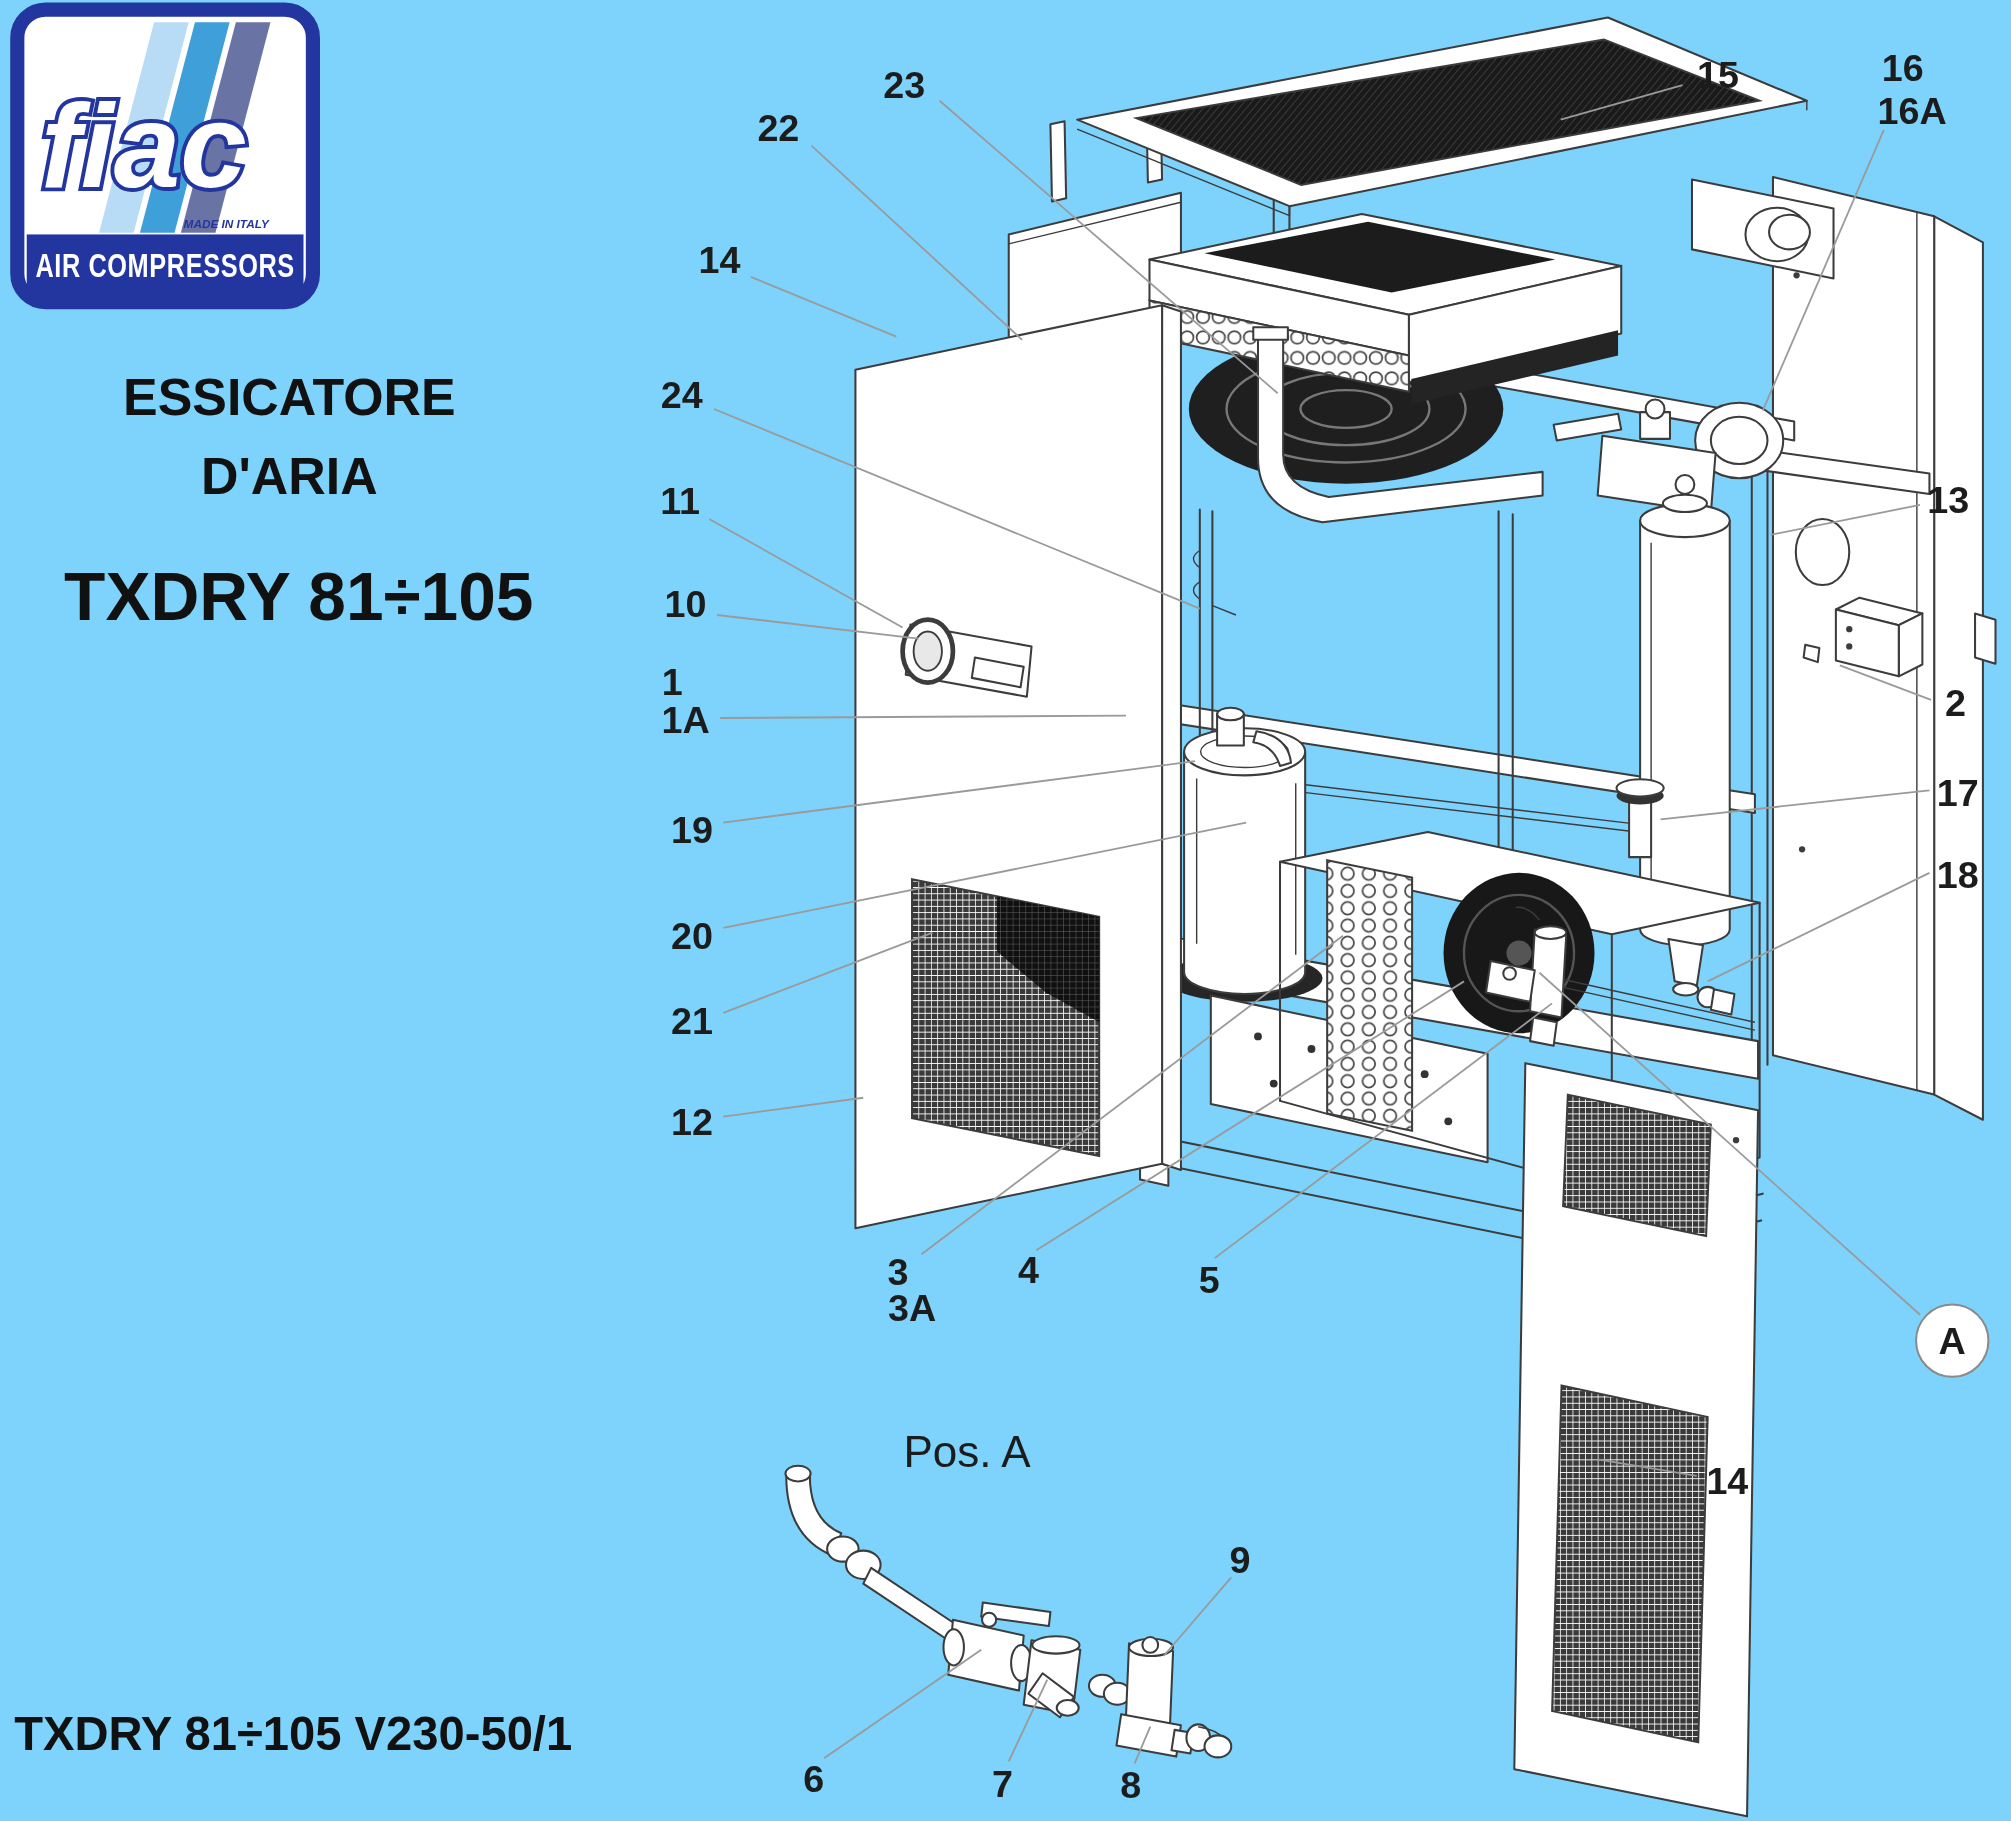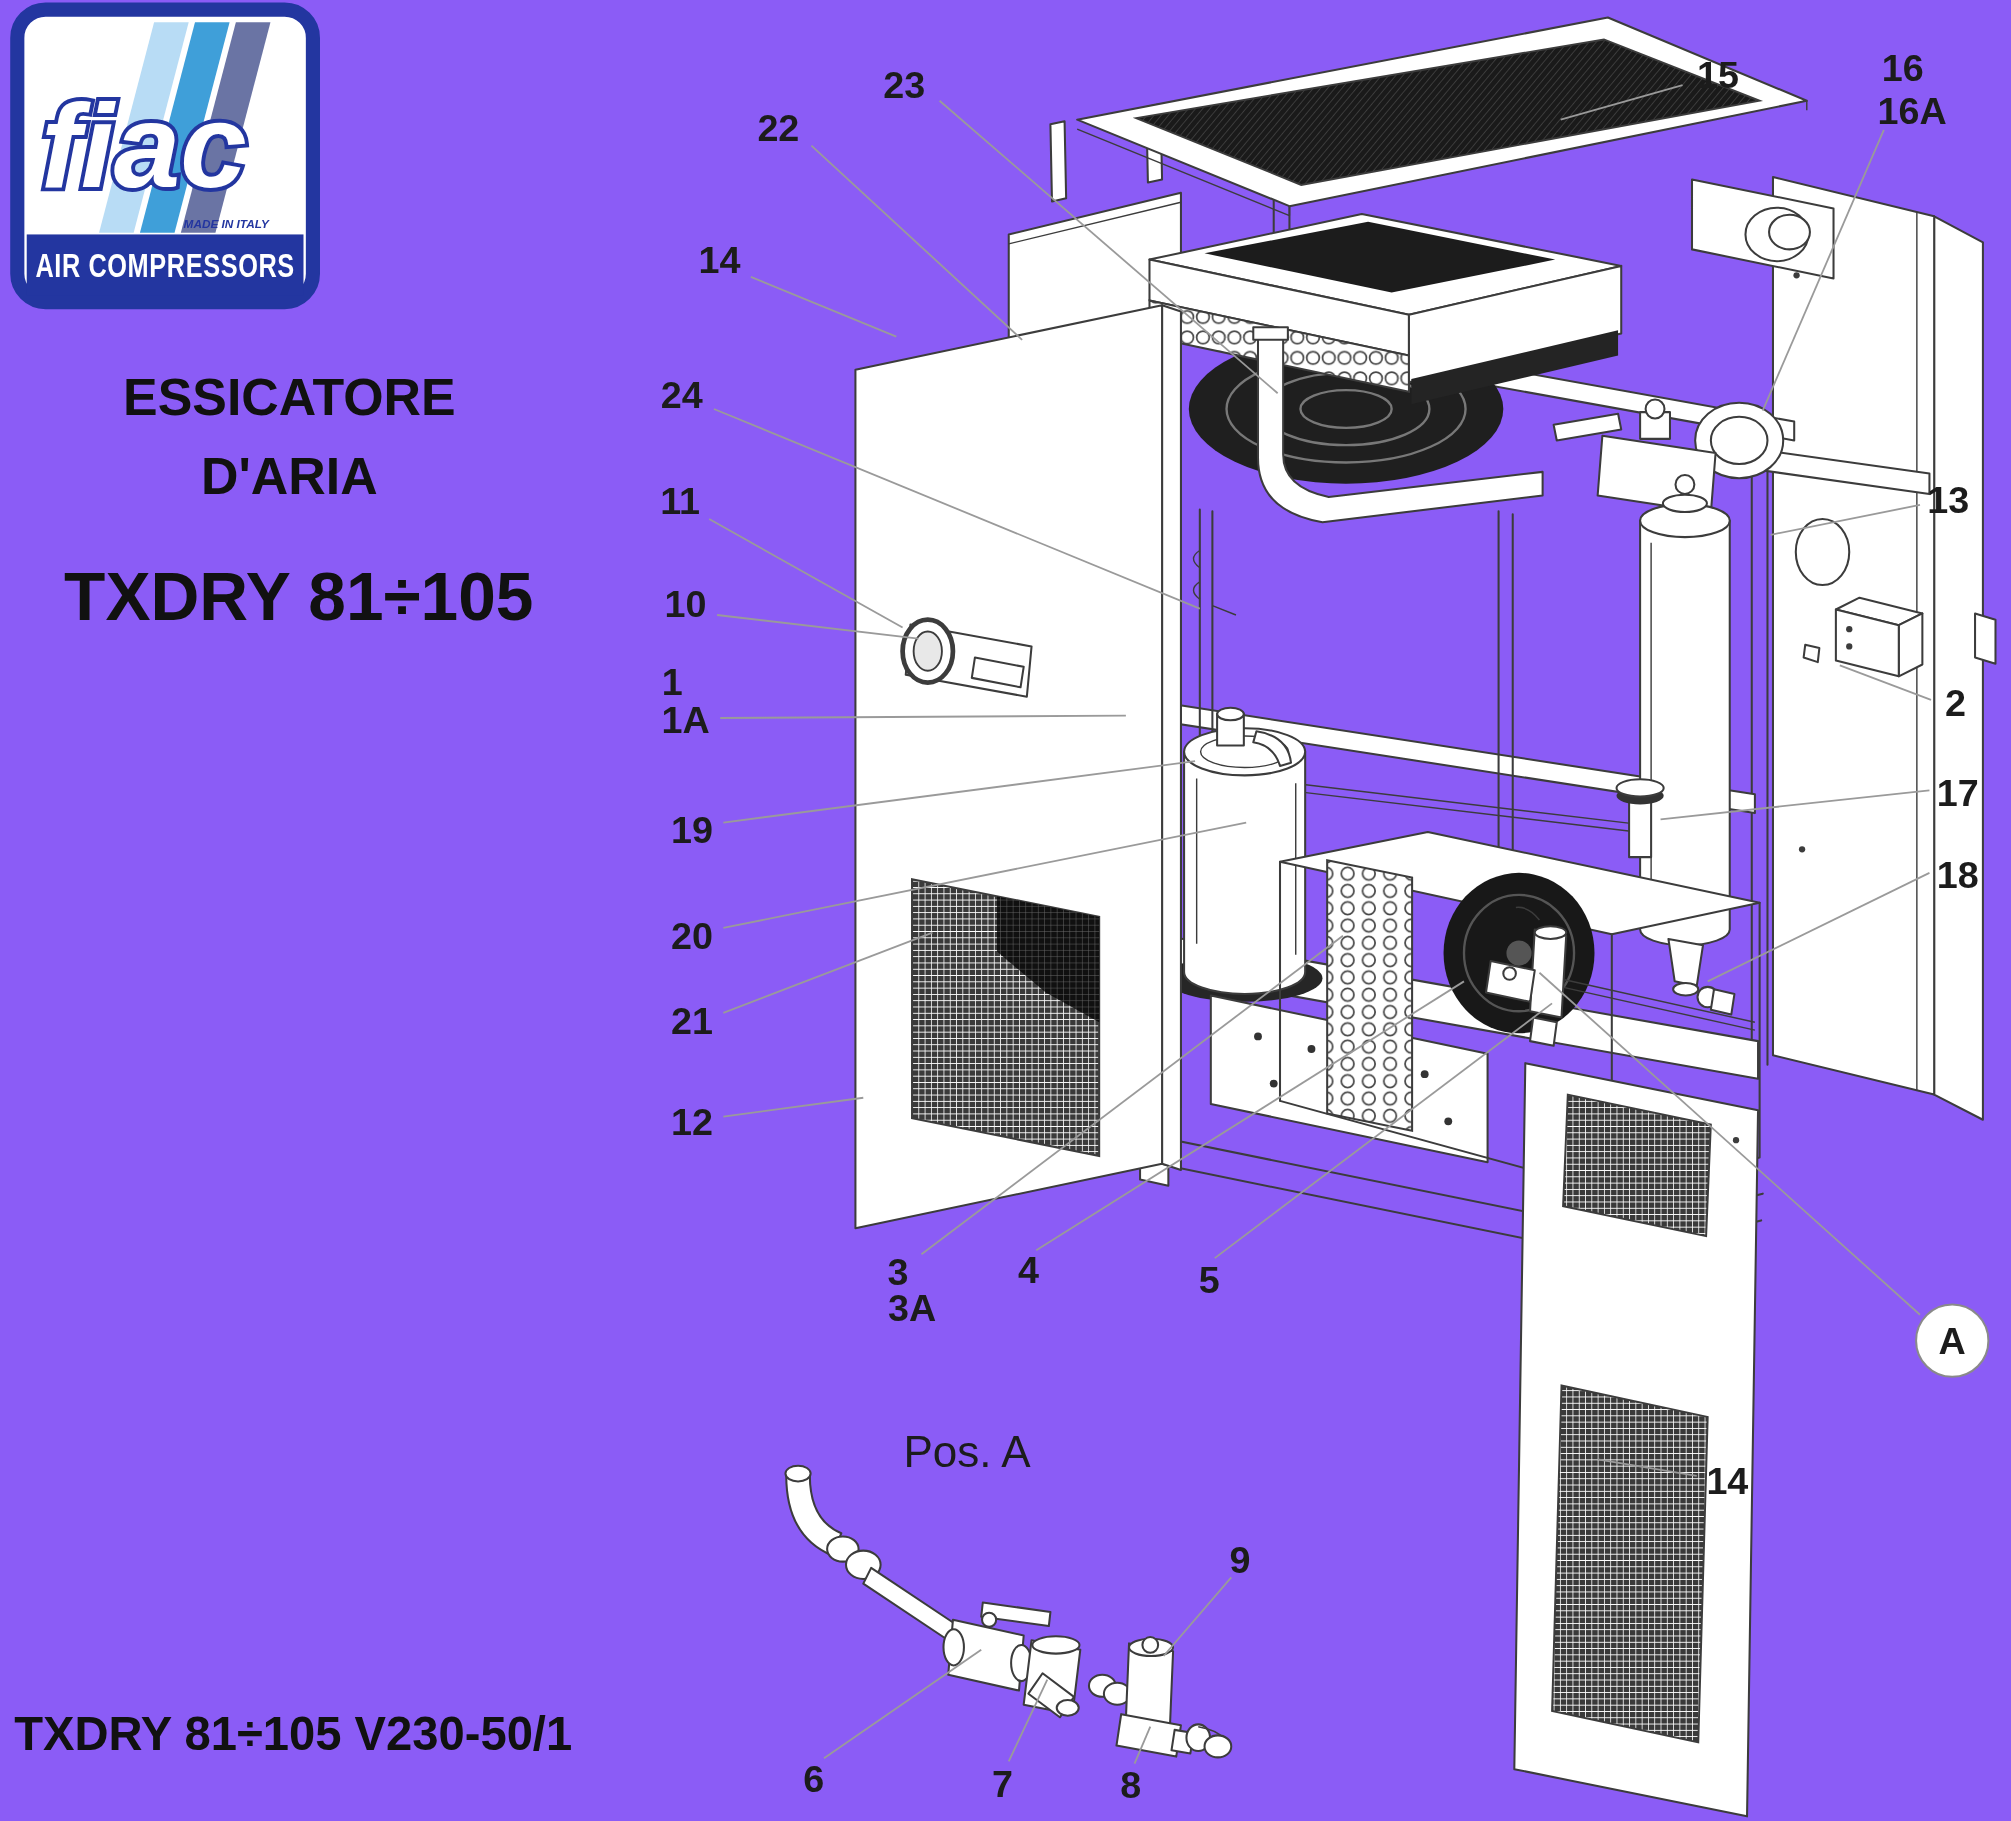--- a/index.html
+++ b/index.html
@@ -1,16 +1,16 @@
 <!DOCTYPE html>
 <html style="font-size:12.6px"><head>
 <meta charset="utf-8">
 <style>
   html,body{margin:0;padding:0;background:#888;}
-  .page{width:2012px;height:1822px;position:relative;background:#8b5cf6;margin:0 auto;
+  .page{width:2012px;height:1822px;position:relative;background:#7dd3fc;margin:0 auto;
         font-family:"Liberation Sans", sans-serif;}
   svg text{font-family:"Liberation Sans", sans-serif;}
   .ln  {fill:none;stroke:#3c3c3c;stroke-width:2.6;stroke-linejoin:round;stroke-linecap:round;}
   .lnf {fill:#ffffff;stroke:#3c3c3c;stroke-width:2.6;stroke-linejoin:round;}
   .lnt {fill:none;stroke:#3c3c3c;stroke-width:1.8;}
   .leader{stroke:#9a9a9a;stroke-width:2.3;fill:none;}
   .co {font-size:48px;font-weight:600;fill:#1c1c1c;}
   .cap{font-size:56px;font-weight:500;fill:#1c1c1c;}
   .co-circle{fill:#ffffff;stroke:#8a8a8a;stroke-width:2.6;}
   .title1{font-size:66px;font-weight:bold;fill:#111;}

